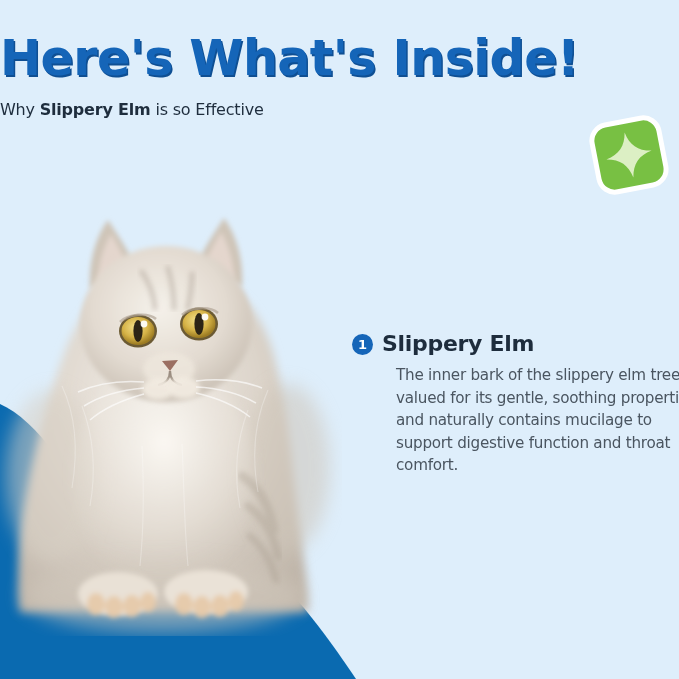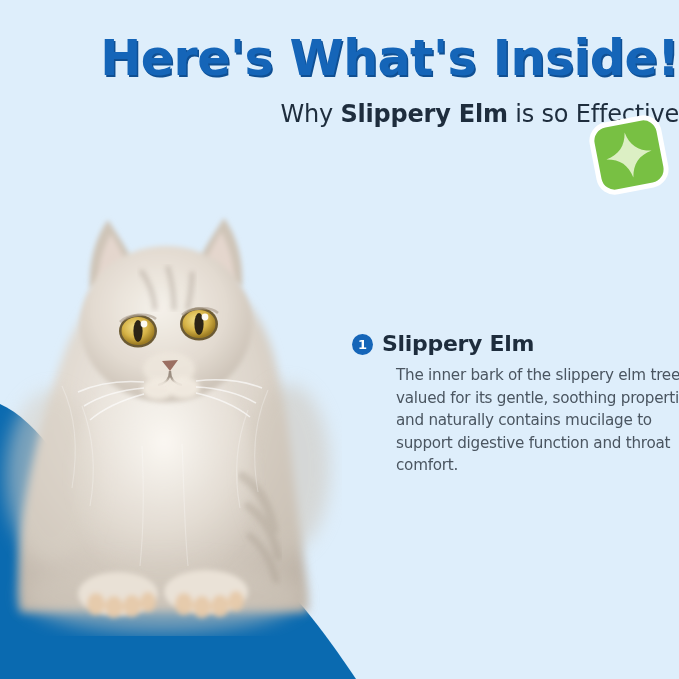--- a/index.html
+++ b/index.html
@@ -21,36 +21,36 @@
     left:0; top:0;
     width:679px; height:679px;
     pointer-events:none;
   }
 
   
   .header {
     position:absolute;
     left:0; top:0;
     width:679px;
-    text-align:right;
+    text-align:left;
     z-index:6;
   }
   .title {
     font-family:"DejaVu Sans", sans-serif;
     font-weight:700;
     font-size:49px;
     line-height:1;
     letter-spacing:-0.5px;
     color:#1565b8;
     margin-top:34px;
     text-shadow:1.5px 1.5px 0 #0f4f93;
   }
   .subtitle {
     font-family:"DejaVu Sans", sans-serif;
-    font-size:24px;
+    font-size:16px;
     line-height:1;
     color:#1e2d3d;
     margin-top:19px;
     letter-spacing:-0.2px;
   }
   .subtitle b { font-weight:700; }
 
   
   .badge-green {
     position:absolute;

